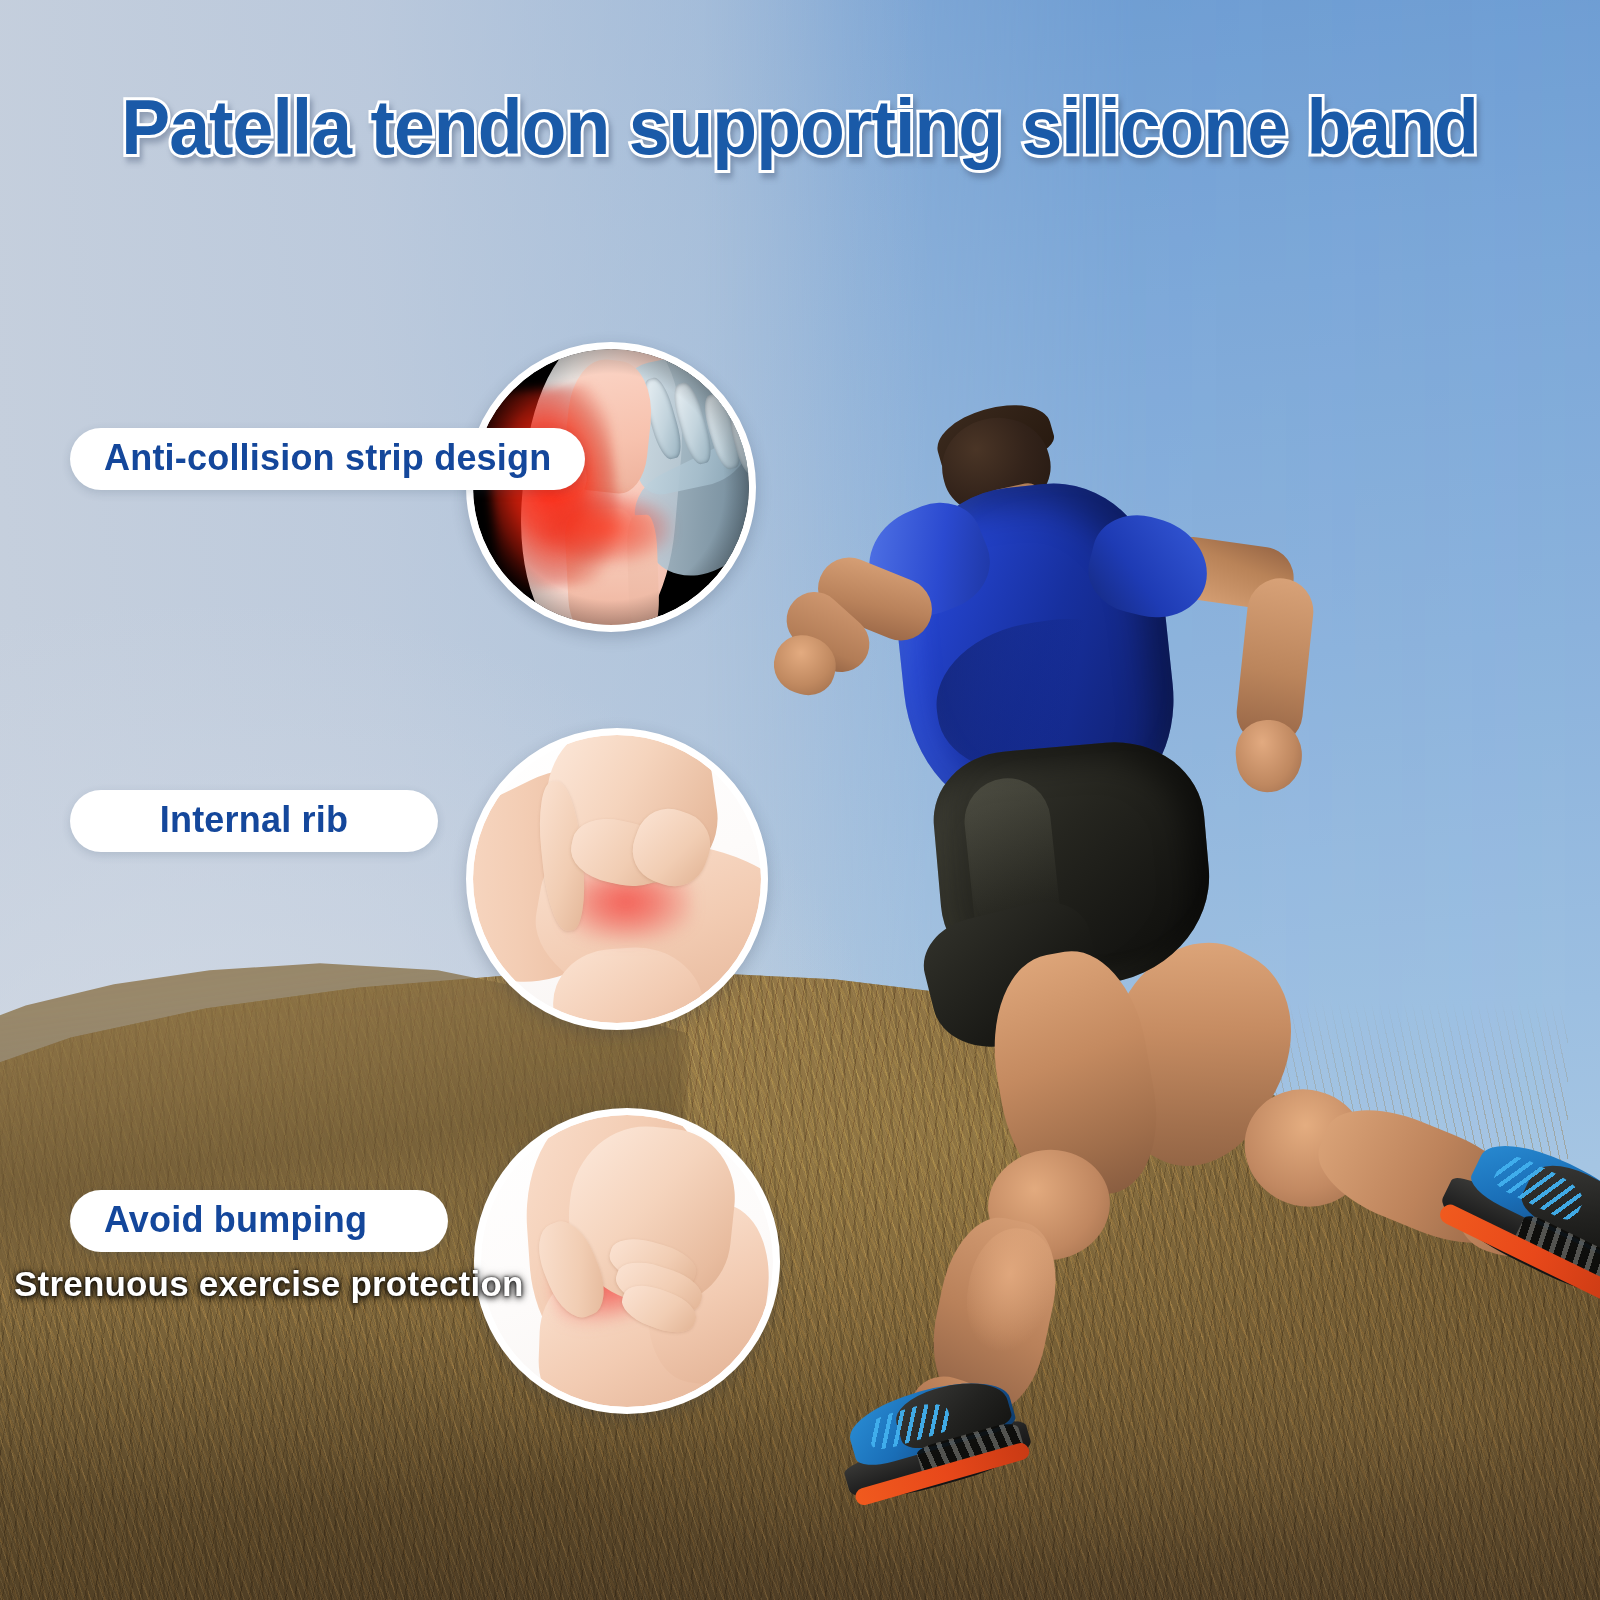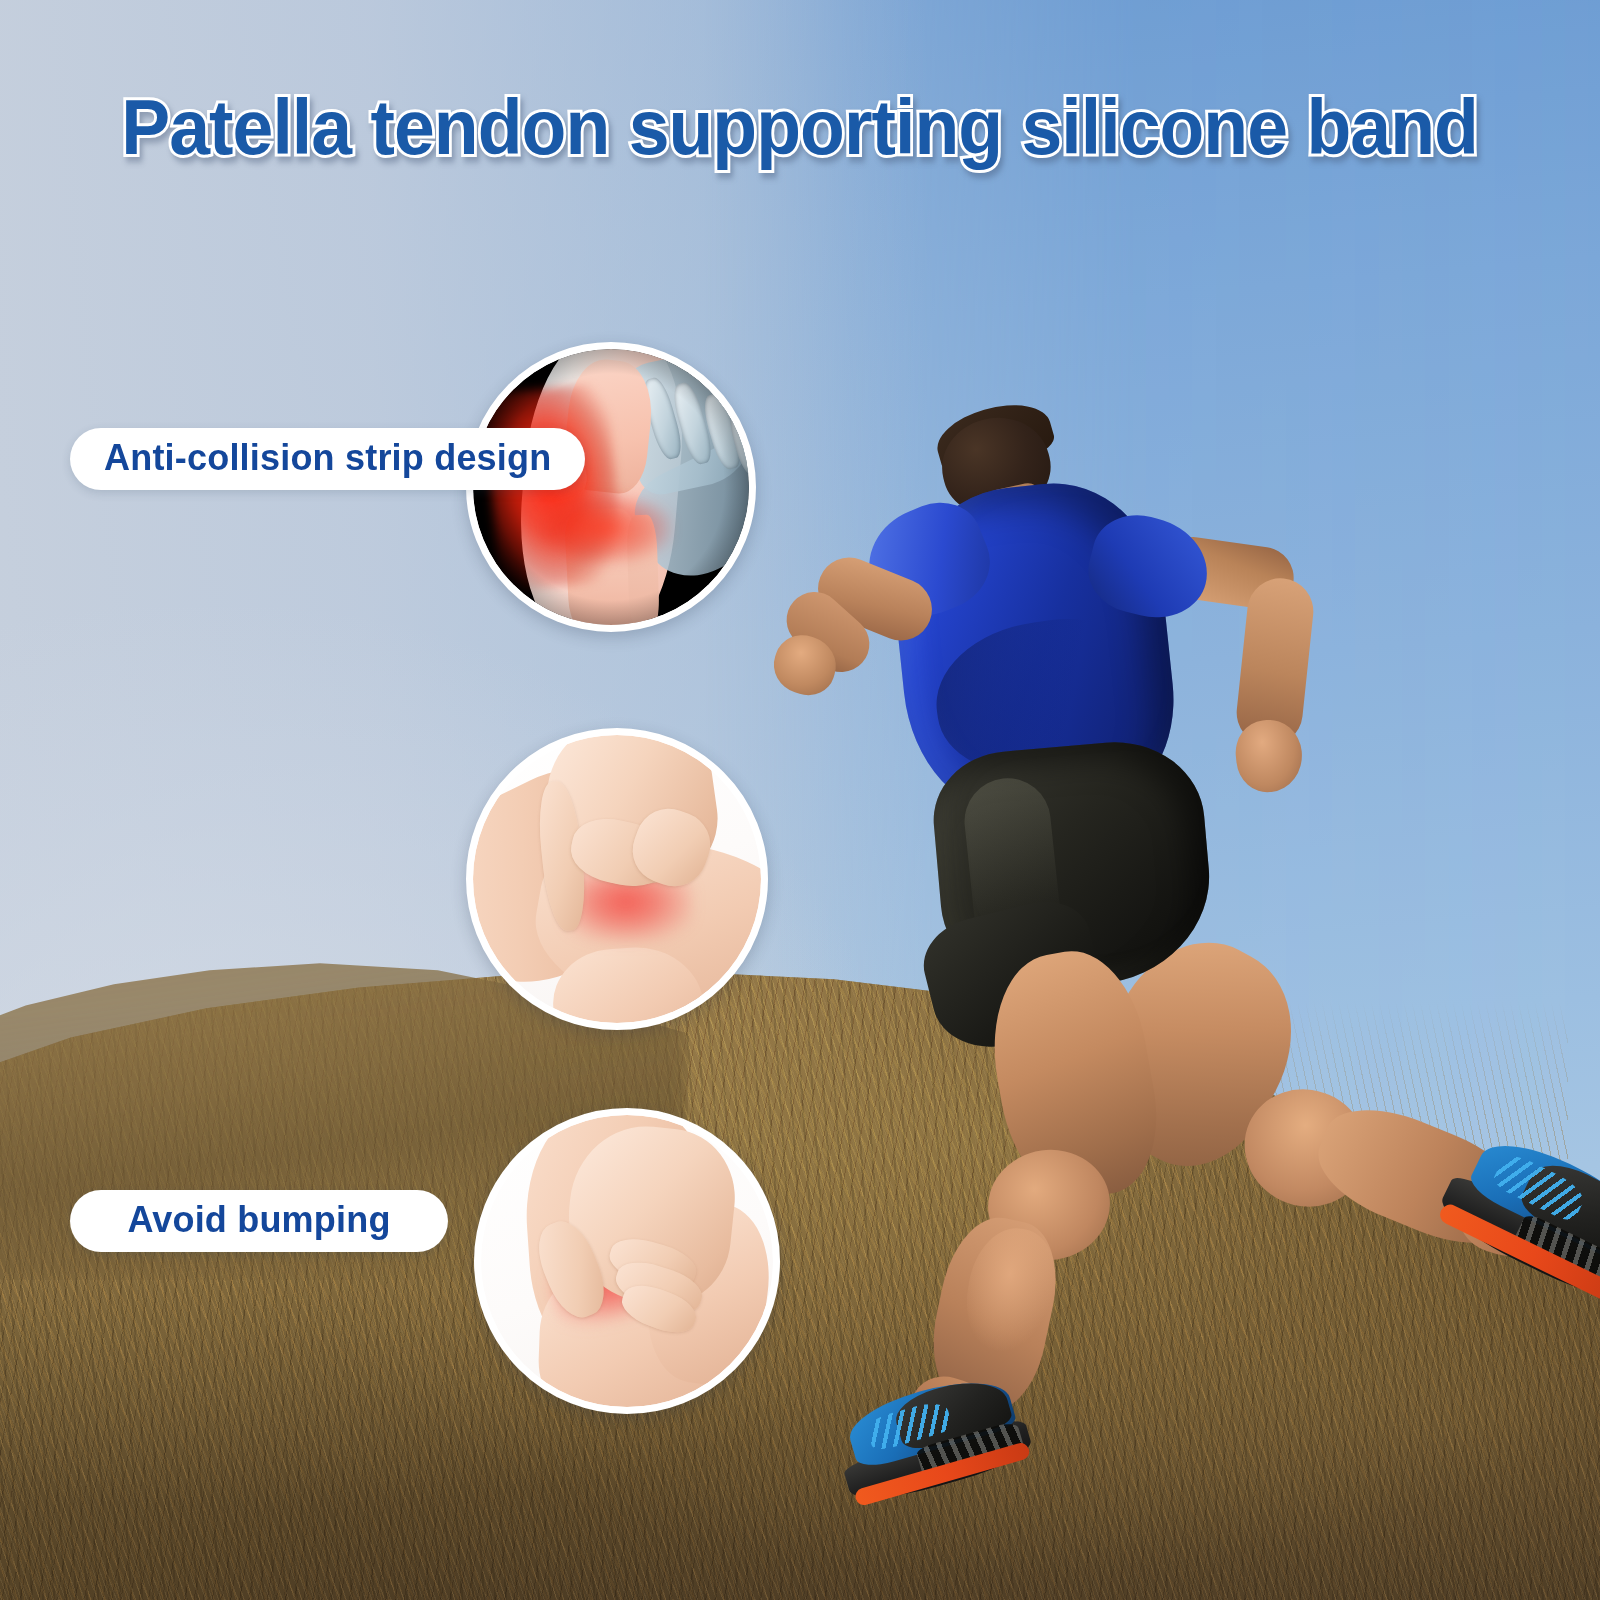--- a/index.html
+++ b/index.html
@@ -342,21 +342,25 @@
     </div>
   </div>
 
   <div class="feature" style="left:70px;top:428px;">
     <div class="pill">
       <span style="font-size:36px;text-align:right;">Anti-collision strip design</span>
     </div>
   </div>
 
   <div class="feature" style="left:70px;top:790px;">
+    <div class="pill" style="min-width:300px;text-align:center;">
+      <span style="font-size:36px;">Internal rib</span>
+    </div>
   </div>
 
   <div class="feature" style="left:70px;top:1190px;">
-    <div class="pill" style="min-width:310px;text-align:center;">
+    <div class="pill" style="min-width:310px;text-align:left;">
       <span style="font-size:36px;">Avoid bumping</span>
     </div>
+    <div class="subtitle sub-dark" style="font-size:35px;margin-left:-56px;">Strenuous exercise protection</div>
   </div>
 
 </div>
 
 </body></html>

